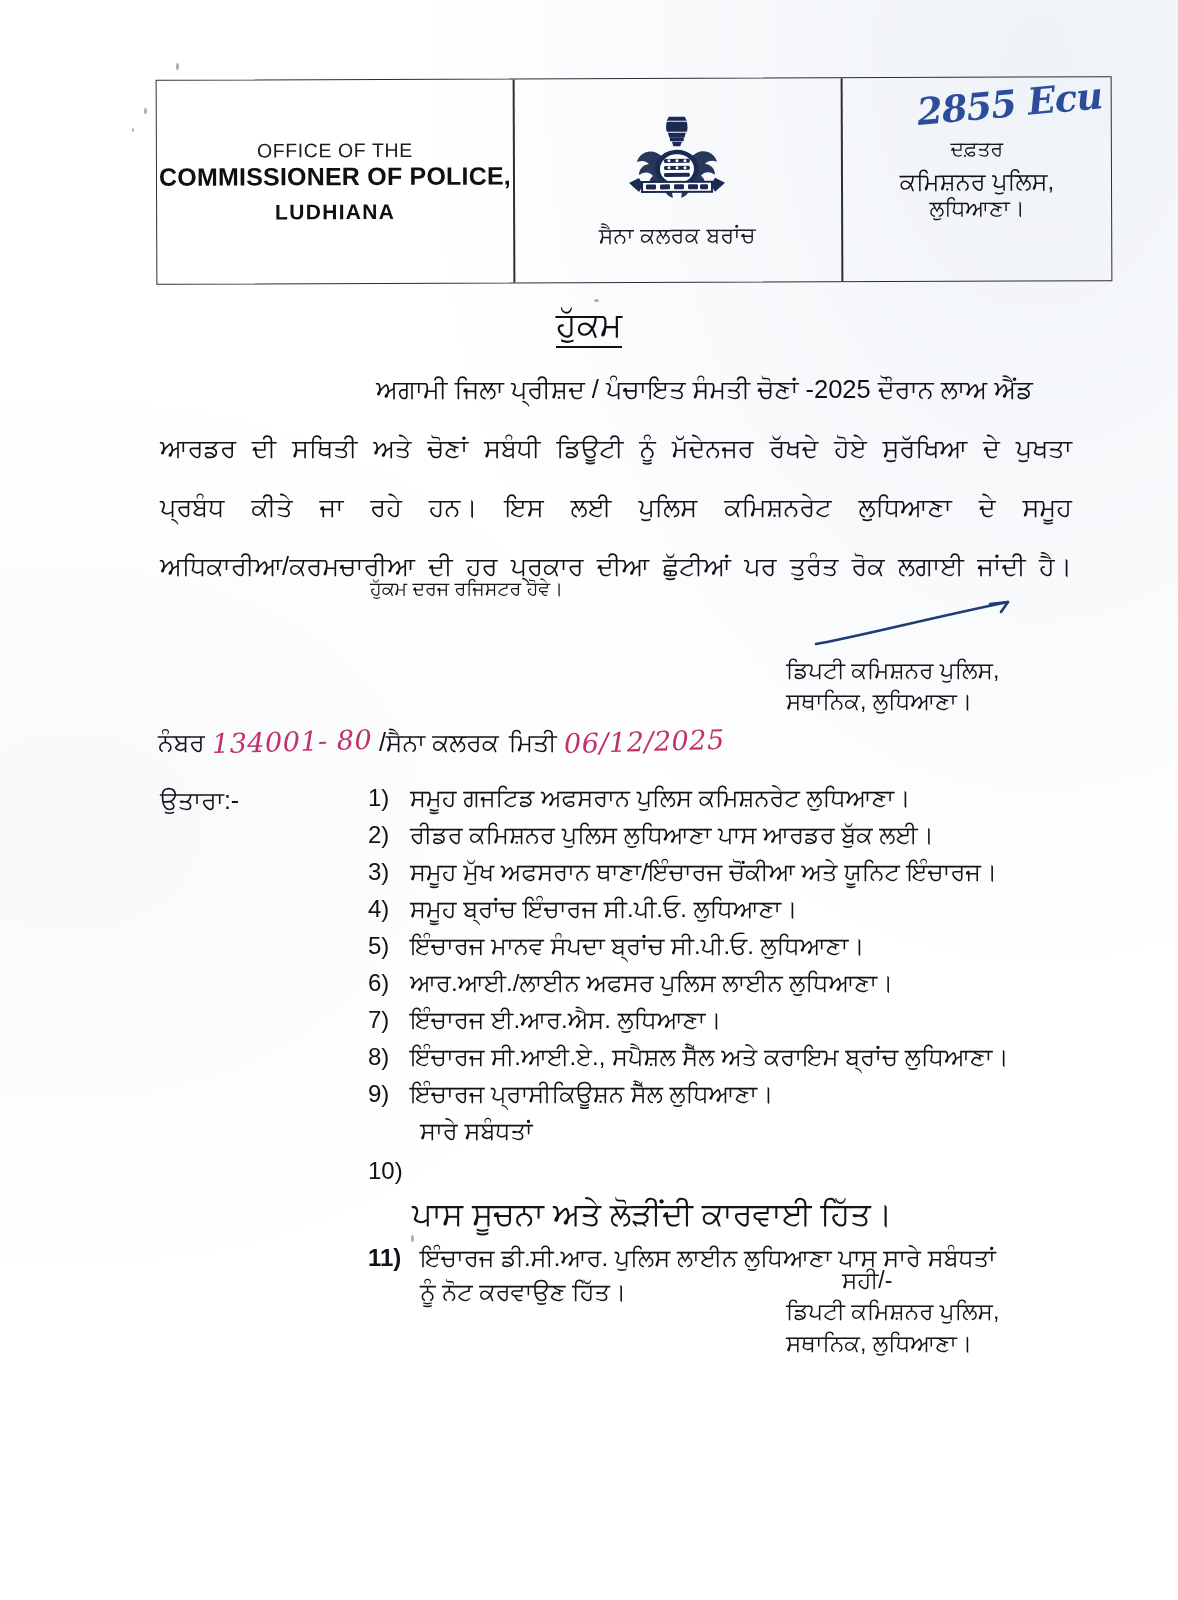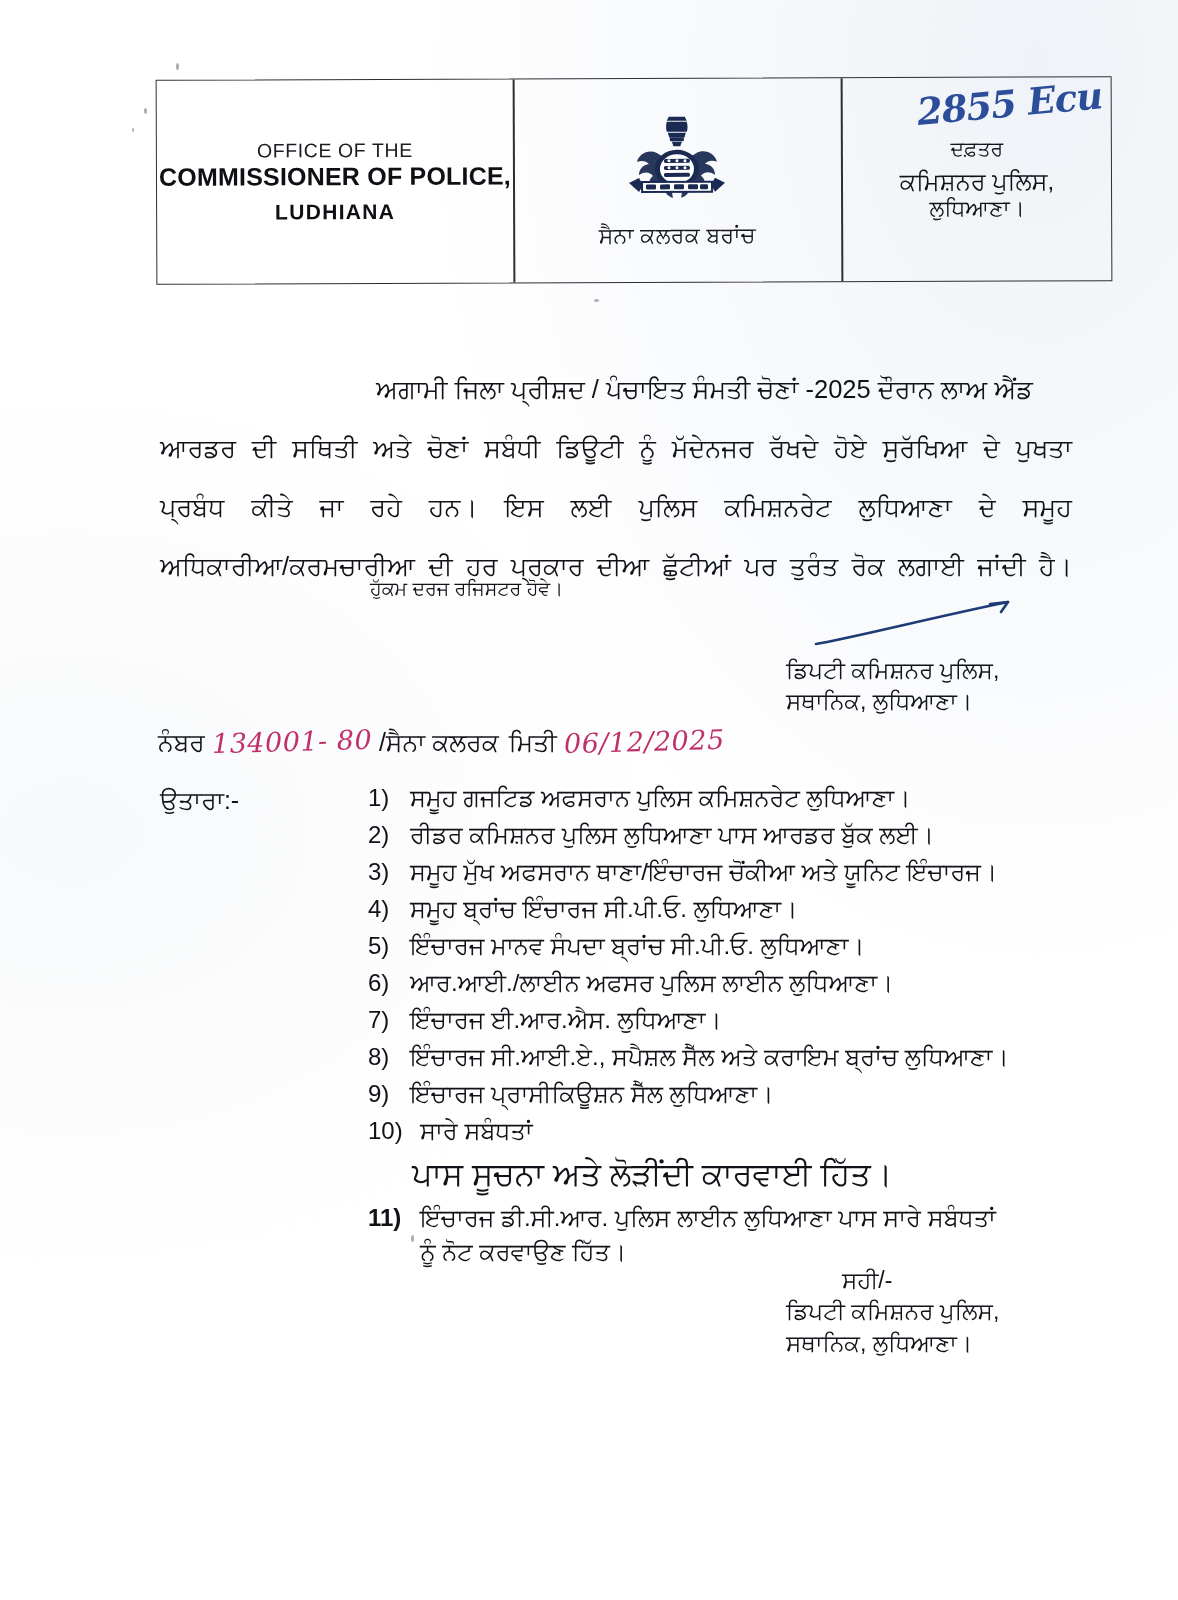--- a/index.html
+++ b/index.html
@@ -208,20 +208,23 @@
     </div>
 
     <div class="cell cell-right">
       <div class="hand-top">2855 Ecu</div>
       <div class="r-l1">ਦਫ਼ਤਰ</div>
       <div class="r-l2">ਕਮਿਸ਼ਨਰ ਪੁਲਿਸ,</div>
       <div class="r-l3">ਲੁਧਿਆਣਾ।</div>
     </div>
   </div>
 
+  <div class="doc-title">
+    <span>ਹੁੱਕਮ</span>
+  </div>
 
   <div class="body-blk">
     <div class="bline l1">ਅਗਾਮੀ ਜਿਲਾ ਪ੍ਰੀਸ਼ਦ / ਪੰਚਾਇਤ ਸੰਮਤੀ ਚੋਣਾਂ -2025 ਦੌਰਾਨ ਲਾਅ ਐਂਡ</div>
 
     <div class="bline just">
       <span class="w">ਆਰਡਰ</span>
         <span class="w">ਦੀ</span>
         <span class="w">ਸਥਿਤੀ</span>
         <span class="w">ਅਤੇ</span>
         <span class="w">ਚੋਣਾਂ</span>
@@ -319,21 +322,21 @@
       </div>
     <div class="li">
         <span class="num">8)</span>
         <span class="txt">ਇੰਚਾਰਜ ਸੀ.ਆਈ.ਏ., ਸਪੈਸ਼ਲ ਸੈੱਲ ਅਤੇ ਕਰਾਇਮ ਬ੍ਰਾਂਚ ਲੁਧਿਆਣਾ।</span>
       </div>
     <div class="li">
         <span class="num">9)</span>
         <span class="txt">ਇੰਚਾਰਜ ਪ੍ਰਾਸੀਕਿਊਸ਼ਨ ਸੈੱਲ ਲੁਧਿਆਣਾ।</span>
       </div>
     <div class="li">
-        <span class="num" style="min-width:52px;">10)</span>
+        <span class="num" style="min-width:52px;margin-top:40px;">10)</span>
         <span class="txt">ਸਾਰੇ ਸਬੰਧਤਾਂ</span>
       </div>
 
     <div class="center-note">ਪਾਸ ਸੂਚਨਾ ਅਤੇ ਲੋੜੀਂਦੀ ਕਾਰਵਾਈ ਹਿੱਤ।</div>
 
     <div class="li">
       <span class="num" style="min-width:52px;font-weight:bold;">11)</span>
       <span class="txt">
         <span>ਇੰਚਾਰਜ ਡੀ.ਸੀ.ਆਰ. ਪੁਲਿਸ ਲਾਈਨ ਲੁਧਿਆਣਾ ਪਾਸ ਸਾਰੇ ਸਬੰਧਤਾਂ</span>
         <span class="cont">ਨੂੰ ਨੋਟ ਕਰਵਾਉਣ ਹਿੱਤ।</span>

